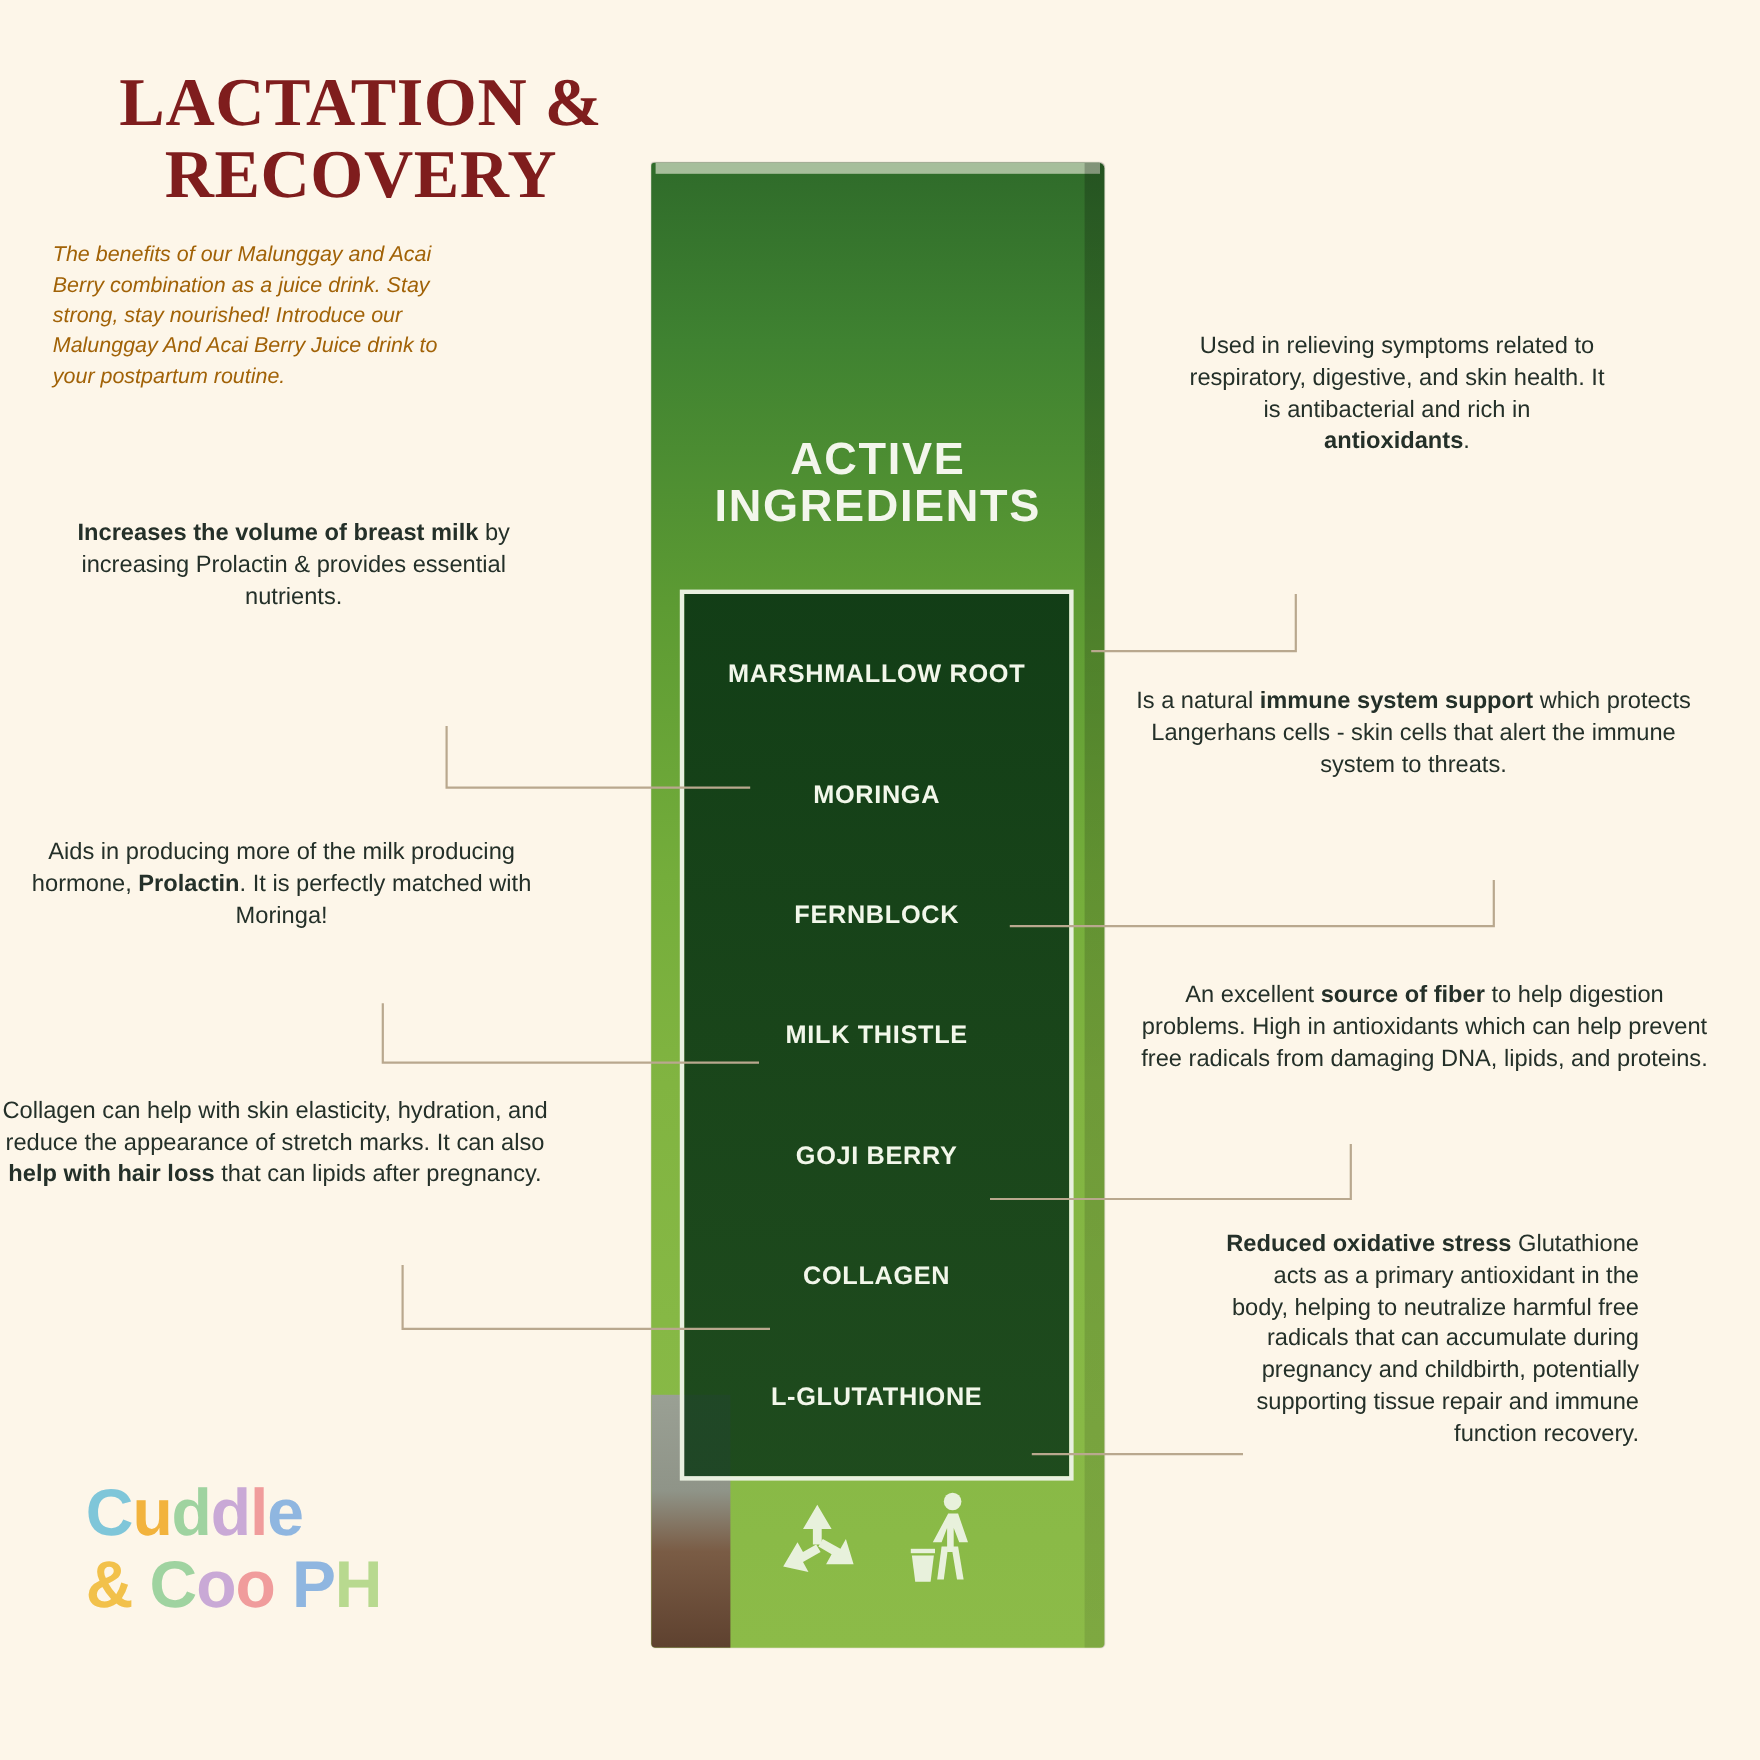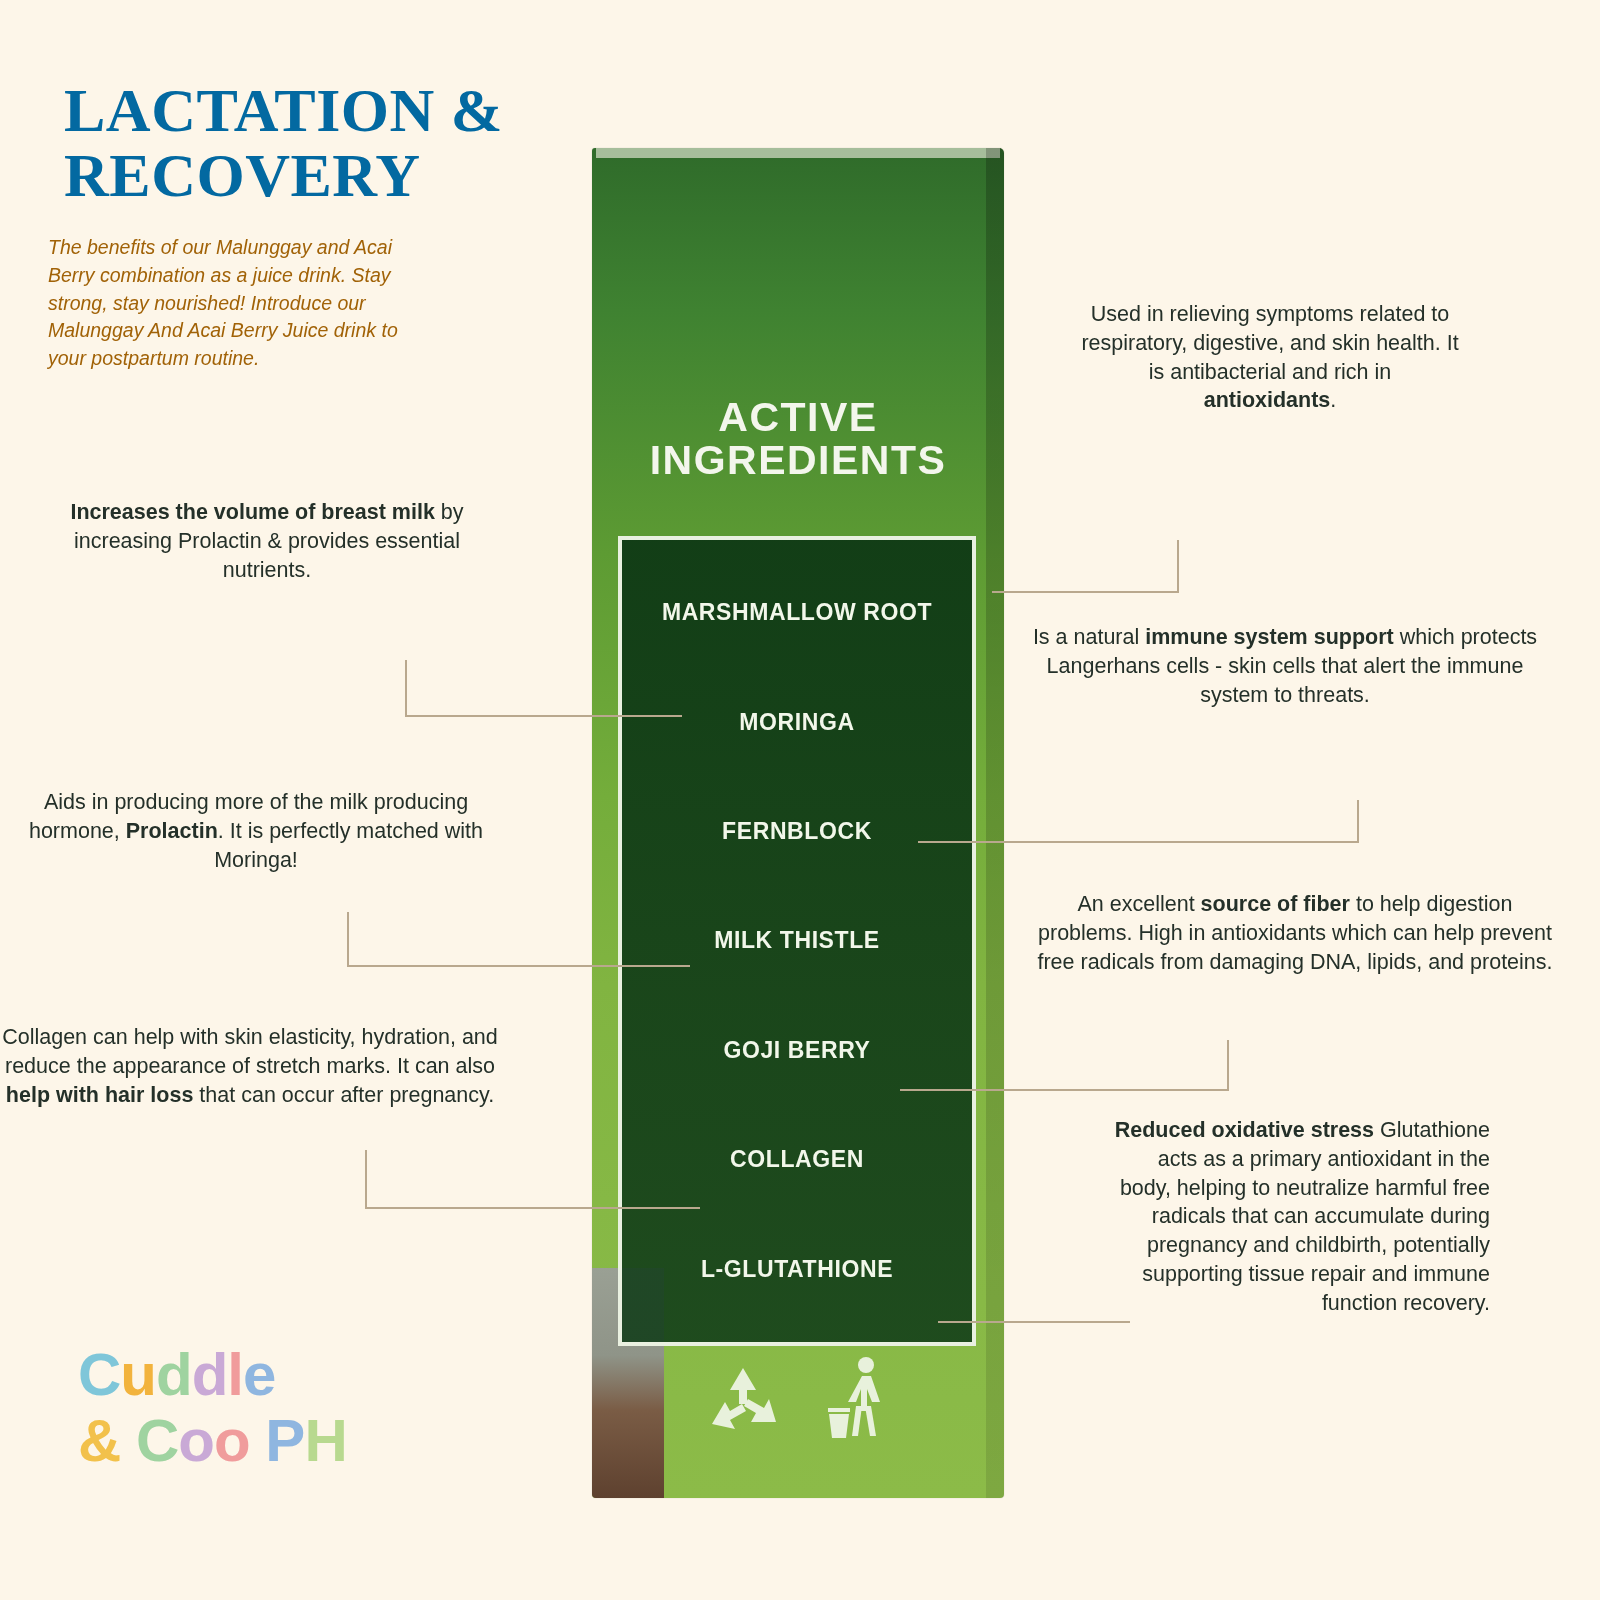--- a/index.html
+++ b/index.html
@@ -22,22 +22,23 @@
     left: 48px;
     top: 62px;
     width: 560px;
   }
   #main-title {
     font-family: "Liberation Serif", serif;
     font-weight: bold;
     font-size: 62px;
     line-height: 1.05;
     letter-spacing: 0.5px;
-    color: #0369a1;
-    margin: 16px;
+    color: #7f1d1d;
+    margin: 0;
+    text-align: center;
   }
   #intro-text {
     margin-top: 26px;
     font-style: italic;
     font-size: 19.5px;
     line-height: 1.42;
     color: #a16207;
     width: 370px;
   }
 
@@ -147,21 +148,21 @@
 
   
   .callout {
     position: absolute;
     font-size: 21.5px;
     line-height: 1.34;
     color: #243029;
   }
   .callout b { font-weight: bold; }
 
-  .left-callout { text-align: center; margin-top: 28px; }
+  .left-callout { text-align: center; }
   .right-callout { text-align: center; }
 
   #c-left-1 { left: 62px; top: 470px; width: 410px; }
   #c-left-2 { left: 6px;  top: 760px; width: 500px; }
   #c-left-3 { left: 0px;  top: 995px; width: 500px; }
 
   #c-right-1 { left: 1080px; top: 300px; width: 380px; text-align: center; }
   #c-right-2 { left: 1020px; top: 623px; width: 530px; }
   #c-right-3 { left: 1030px; top: 890px; width: 530px; }
   #c-right-4 { left: 1110px; top: 1116px; width: 380px; text-align: right; }
@@ -271,21 +272,21 @@
     <path d="M406 660 L406 716 L682 716"></path>
 
     <path d="M348 912 L348 966 L690 966"></path>
 
     <path d="M366 1150 L366 1208 L700 1208"></path>
   </g>
 </svg>
 
 <div class="callout left-callout" id="c-left-1"><b>Increases the volume of breast milk</b><span> by increasing Prolactin &amp; provides essential nutrients.</span></div>
 <div class="callout left-callout" id="c-left-2"><span>Aids in producing more of the milk producing hormone, </span><b>Prolactin</b><span>. It is perfectly matched with Moringa!</span></div>
-<div class="callout left-callout" id="c-left-3"><span>Collagen can help with skin elasticity, hydration, and reduce the appearance of stretch marks. It can also </span><b>help with hair loss</b><span> that can occur after pregnancy.</span></div>
+<div class="callout left-callout" id="c-left-3"><span>Collagen can help with skin elasticity, hydration, and reduce the appearance of stretch marks. It can also </span><b>help with hair loss</b><span> that can lipids after pregnancy.</span></div>
 
 <div class="callout right-callout" id="c-right-1"><span>Used in relieving symptoms related to respiratory, digestive, and skin health. It is antibacterial and rich in </span><b>antioxidants</b><span>.</span></div>
 <div class="callout right-callout" id="c-right-2"><span>Is a natural  </span><b>immune system support</b><span> which protects Langerhans cells - skin cells that alert the immune system to threats.</span></div>
 <div class="callout right-callout" id="c-right-3"><span>An excellent </span><b>source of fiber</b><span> to help digestion problems. High in antioxidants which can help prevent free radicals from damaging DNA, lipids, and proteins.</span></div>
 <div class="callout right-callout" id="c-right-4"><b>Reduced oxidative stress</b><span> Glutathione acts as a primary antioxidant in the body, helping to neutralize harmful free  radicals that can accumulate during pregnancy and childbirth, potentially supporting tissue repair and immune function recovery.</span></div>
 
 <div id="logo">
   <div id="logo-line1">
     <span class="lg1">C</span><span class="lg2">u</span><span class="lg3">d</span><span class="lg4">d</span><span class="lg5">l</span><span class="lg6">e</span>
   </div>

